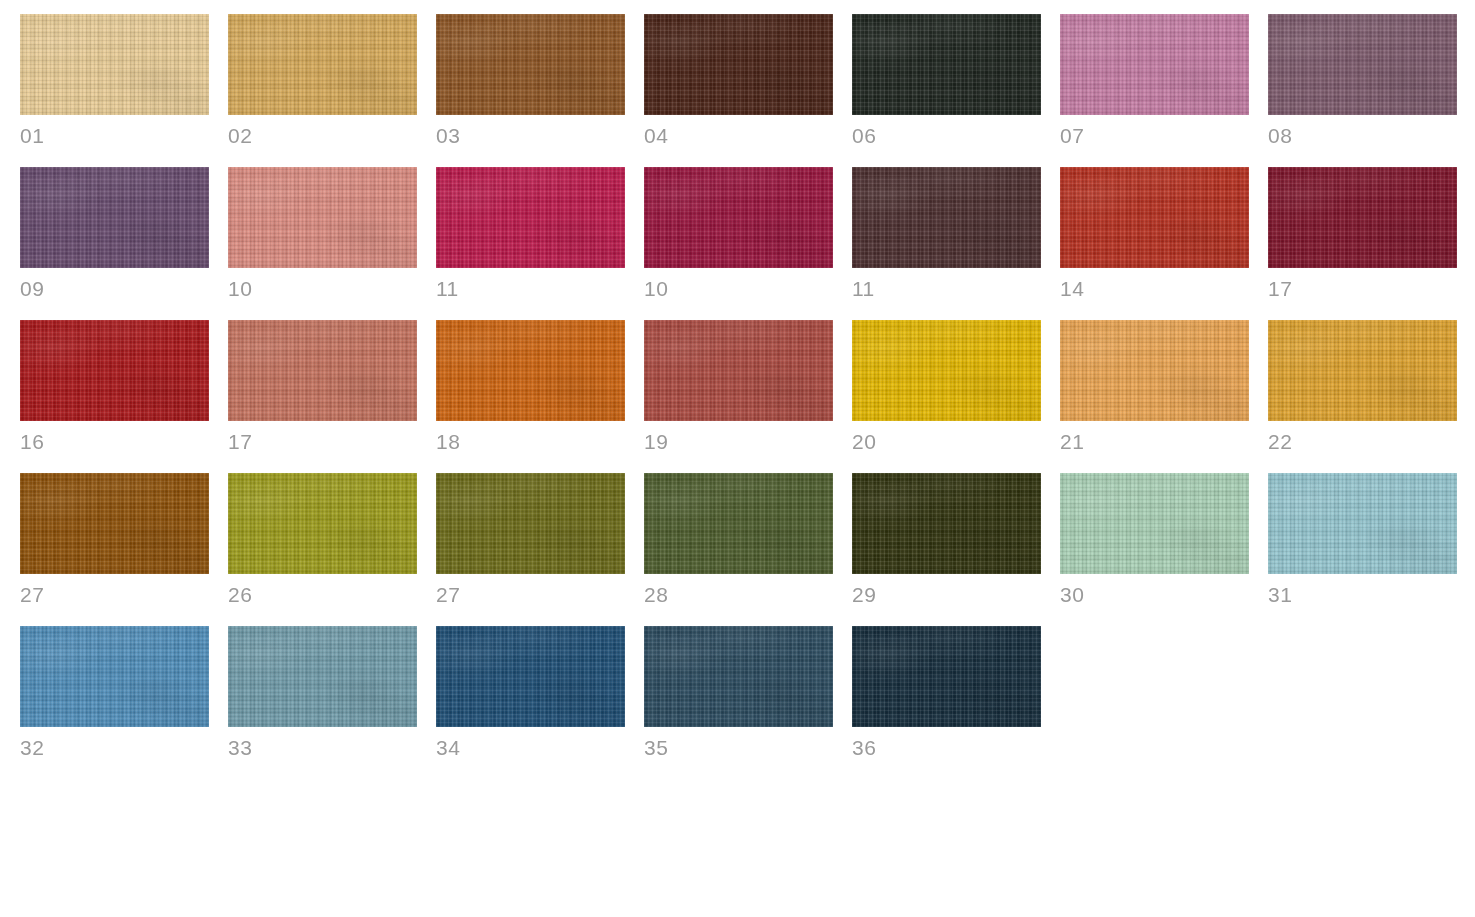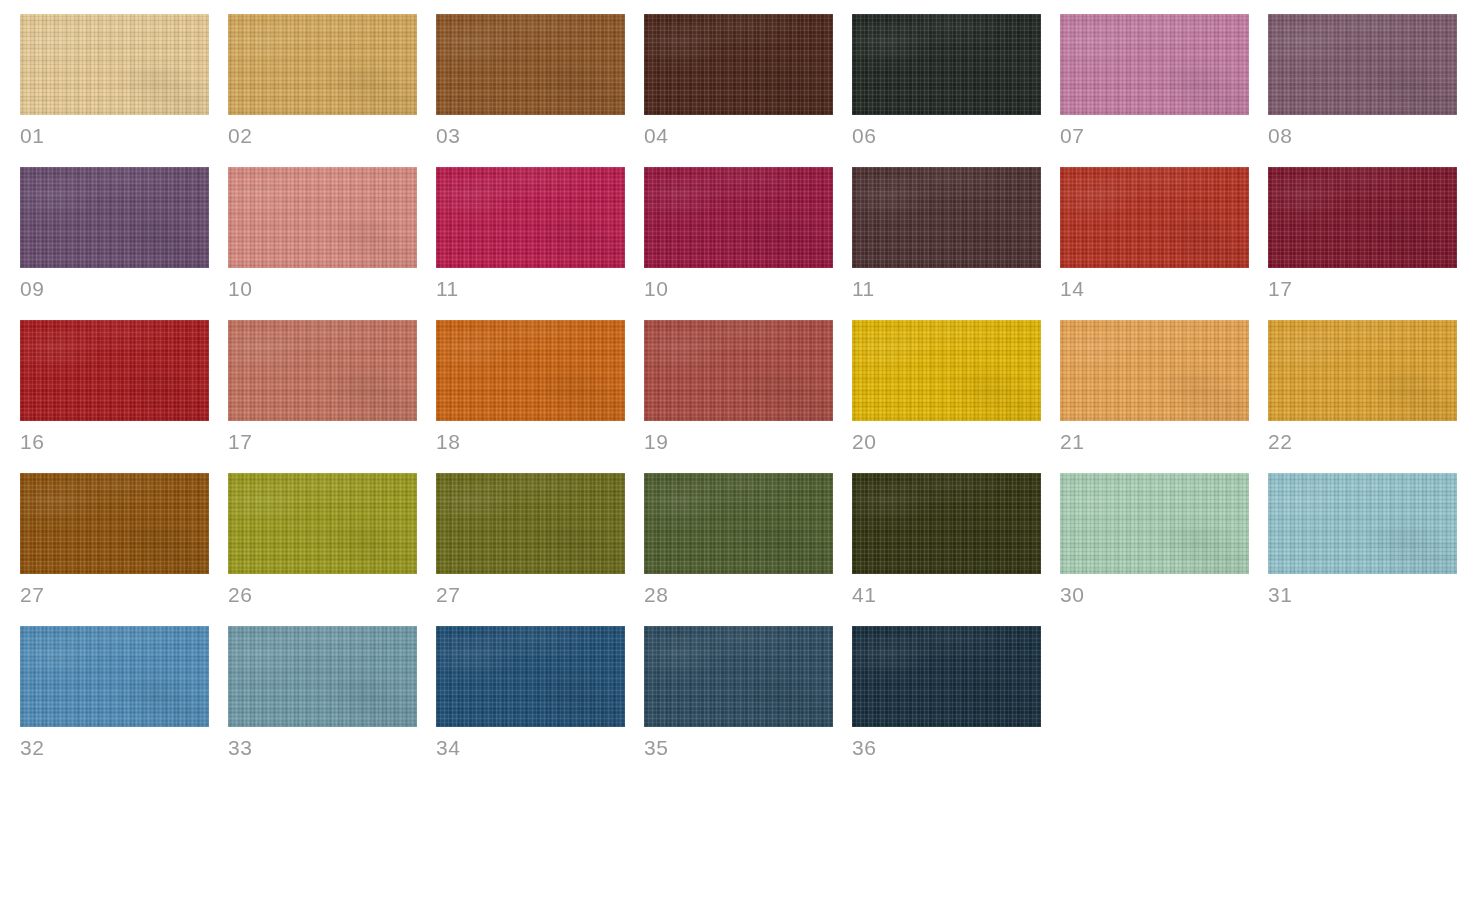--- a/index.html
+++ b/index.html
@@ -199,21 +199,21 @@
     <div class="swatch-cell">
       <div class="swatch-chip" title="27" style="--c: #6c6b19;"></div>
       <span class="swatch-label" style="--label-color: #9a9a9a;">27</span>
     </div>
     <div class="swatch-cell">
       <div class="swatch-chip" title="28" style="--c: #4d5d2d;"></div>
       <span class="swatch-label" style="--label-color: #9a9a9a;">28</span>
     </div>
     <div class="swatch-cell">
       <div class="swatch-chip" title="29" style="--c: #31340f;"></div>
-      <span class="swatch-label" style="--label-color: #9a9a9a;">41</span>
+      <span class="swatch-label" style="--label-color: #9a9a9a;">29</span>
     </div>
     <div class="swatch-cell">
       <div class="swatch-chip" title="30" style="--c: #a9d0b5;"></div>
       <span class="swatch-label" style="--label-color: #9a9a9a;">30</span>
     </div>
     <div class="swatch-cell">
       <div class="swatch-chip" title="31" style="--c: #94c5ce;"></div>
       <span class="swatch-label" style="--label-color: #9a9a9a;">31</span>
     </div>
     <div class="swatch-cell">

